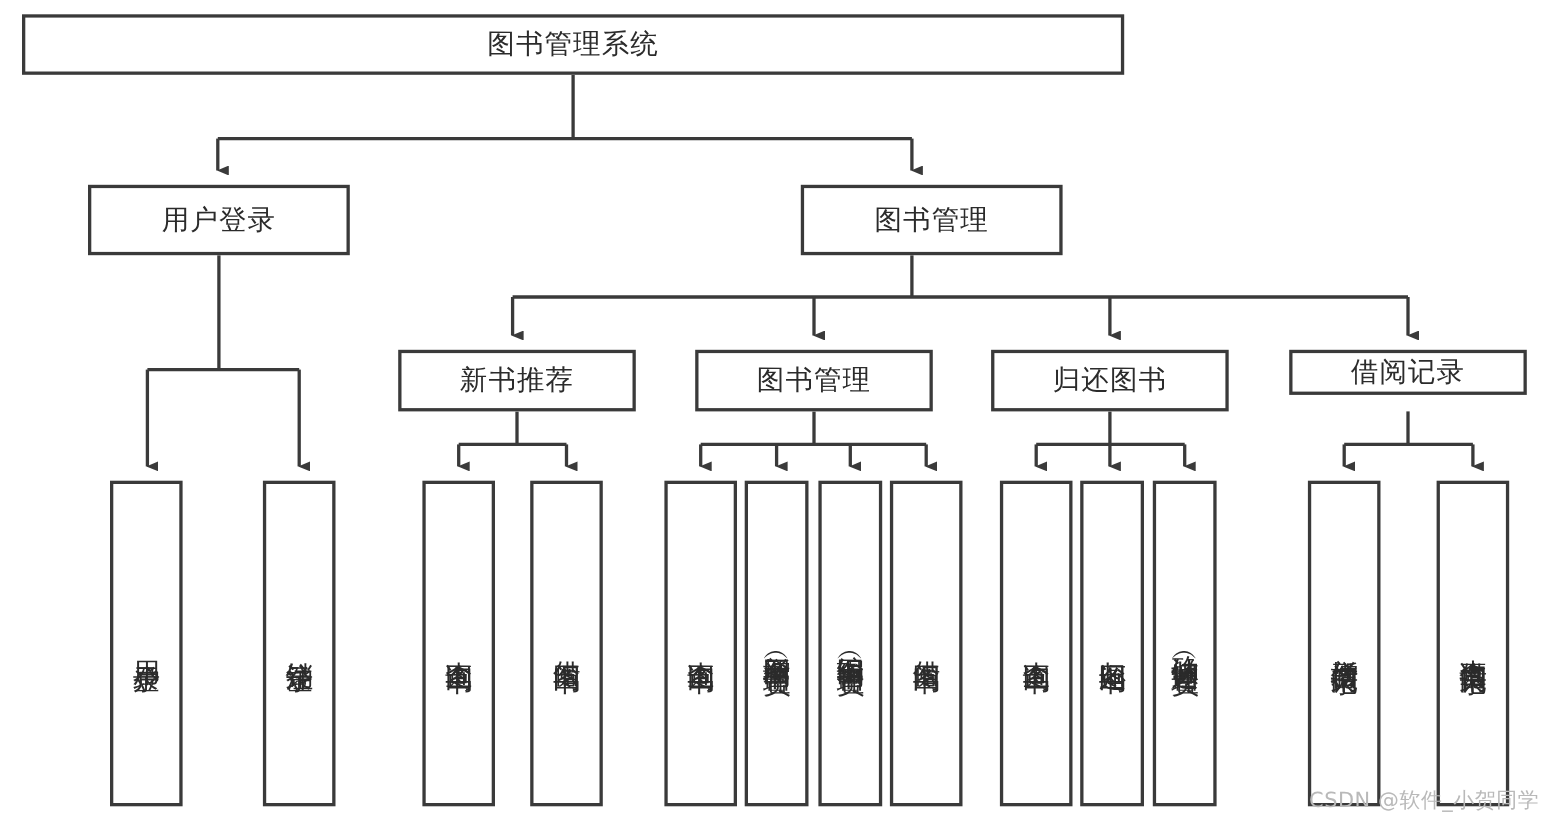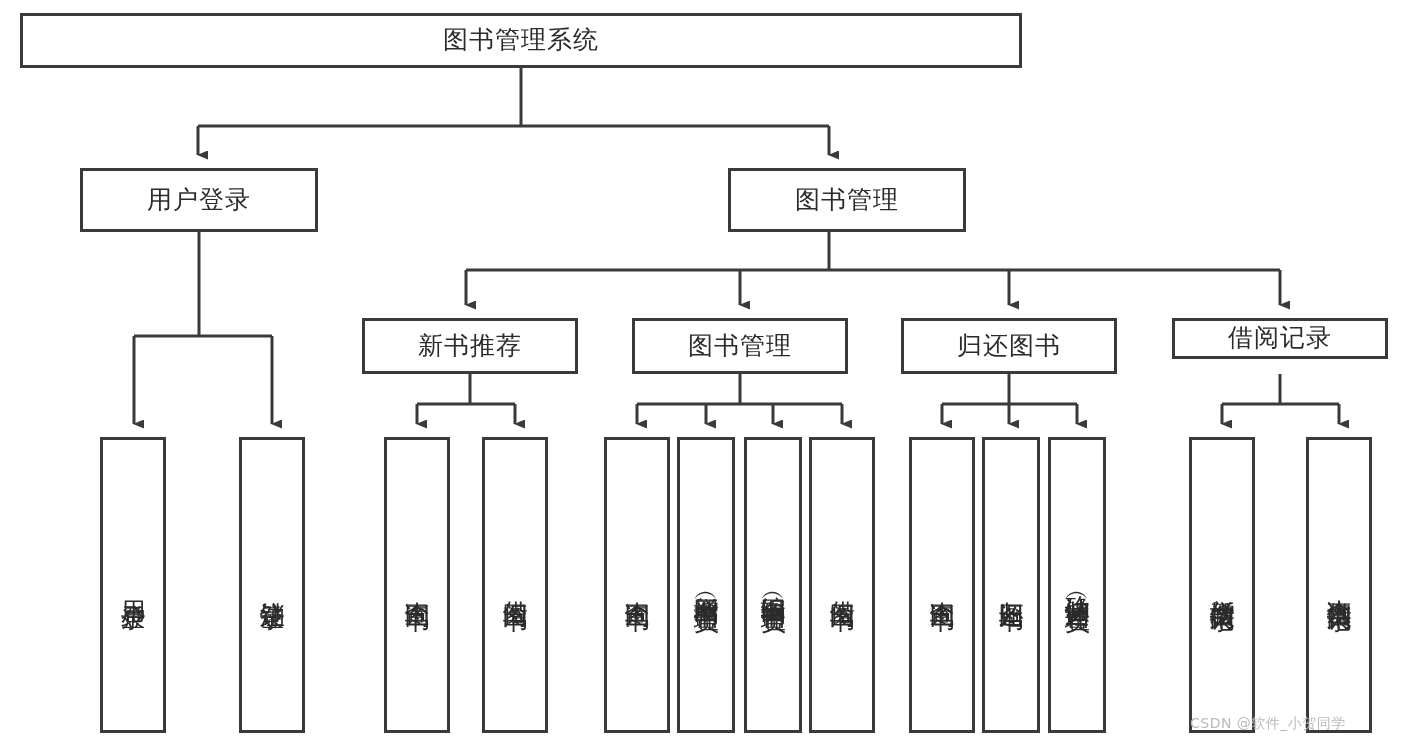--- a/index.html
+++ b/index.html
@@ -44,21 +44,21 @@
   .node-box.vertical .node-label {
     writing-mode: vertical-rl;
     text-orientation: upright;
     white-space: normal;
     letter-spacing: 2px;
     line-height: 1.1;
   }
   .watermark {
     position: absolute;
     color: #b9b9b9;
-    font-size: 14px;
+    font-size: 19px;
     white-space: nowrap;
     letter-spacing: 0.5px;
     pointer-events: none;
   }
 </style>
 </head>
 <body>
 
 <div id="stage">
 

